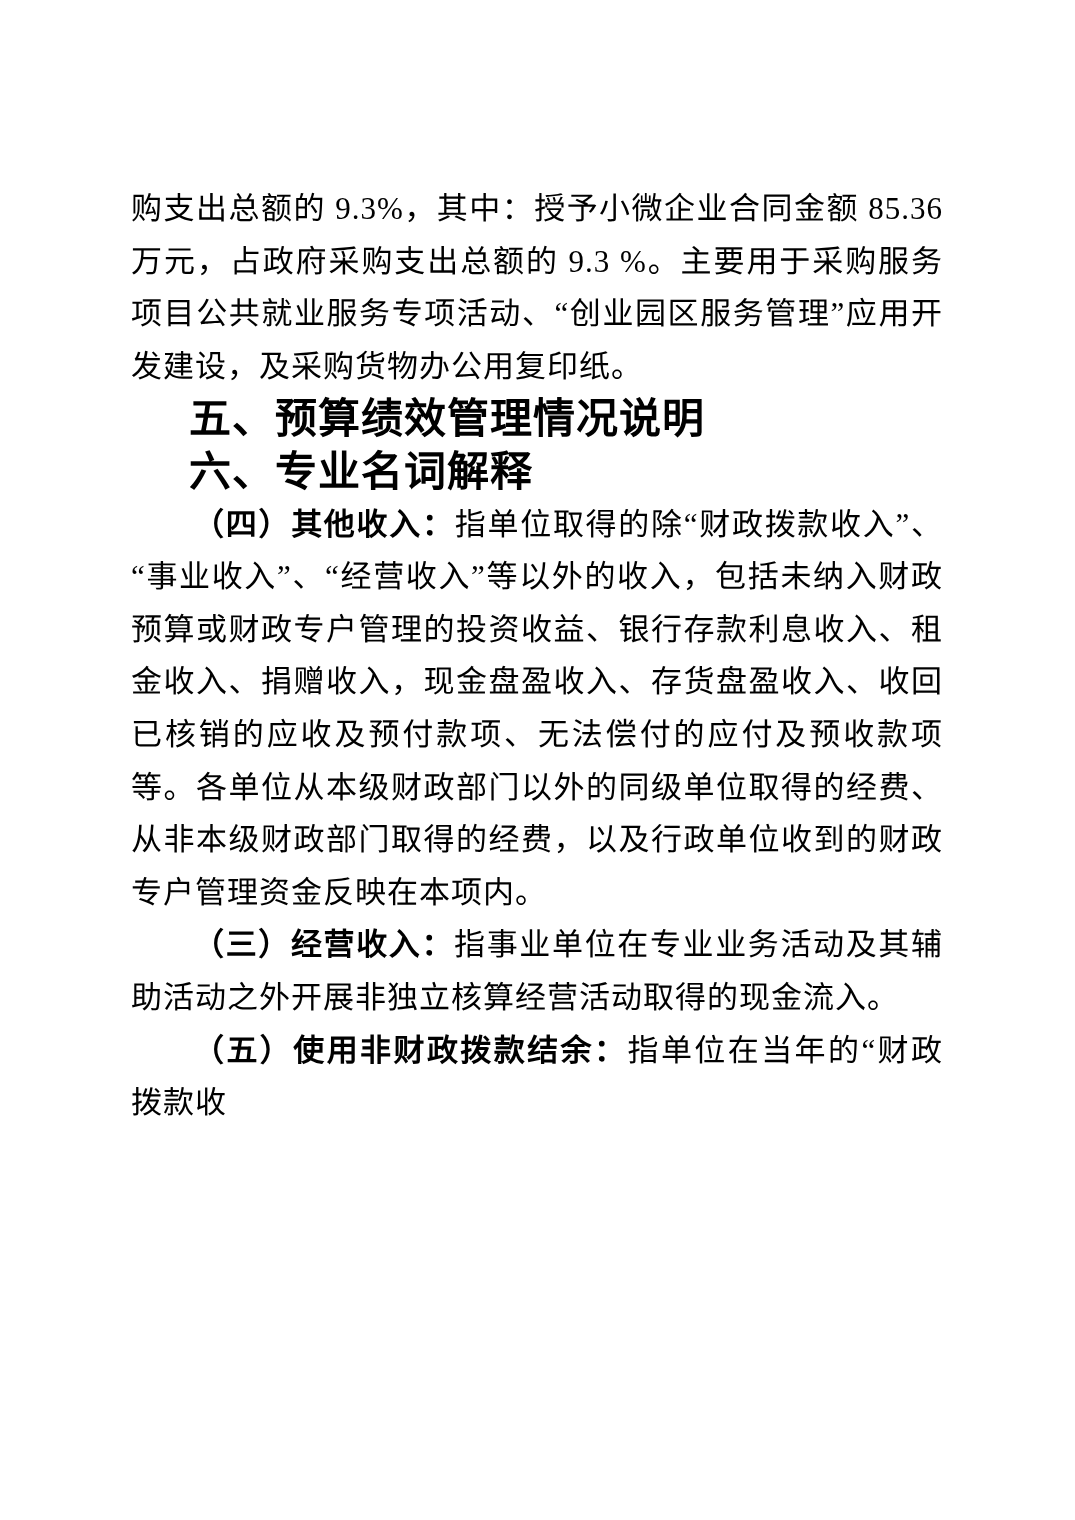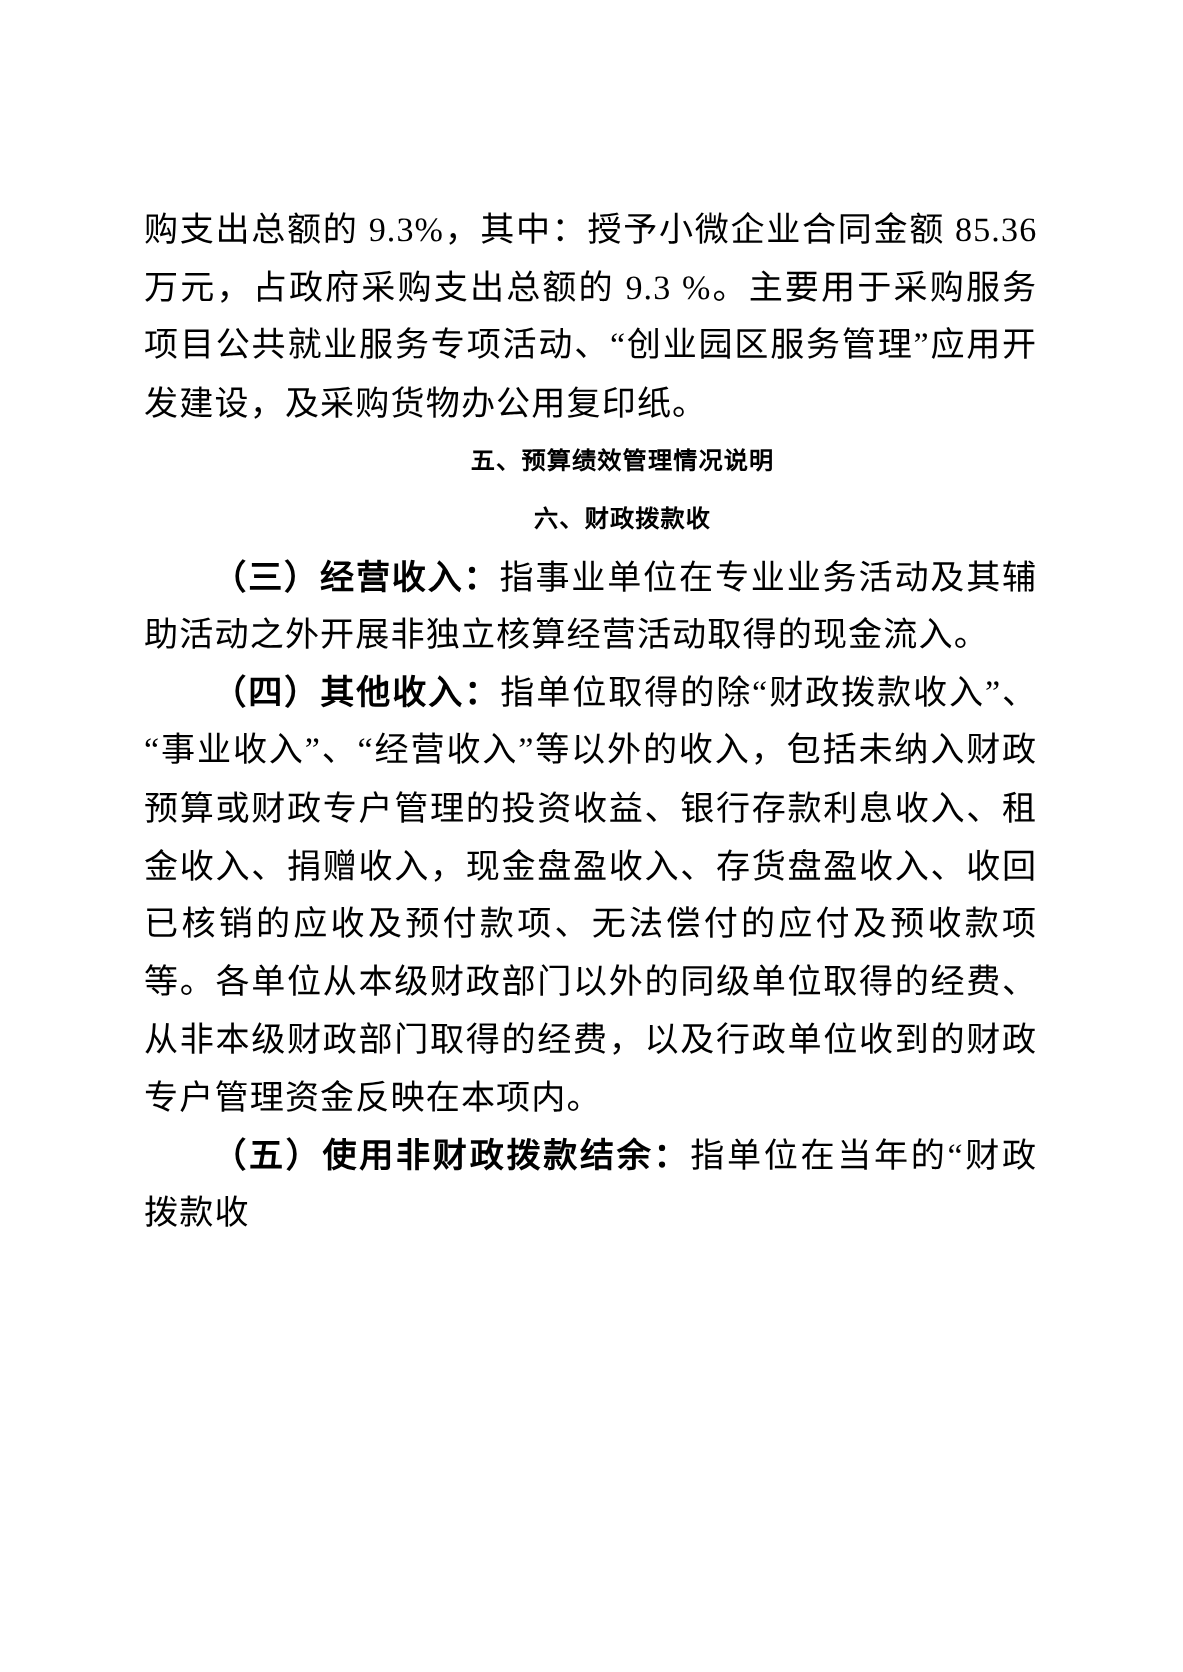--- a/index.html
+++ b/index.html
@@ -32,26 +32,26 @@
     font-family: "Liberation Serif", "DejaVu Serif", serif;
   }
   .para.indent {
     text-indent: 62px;
   }
   .para .lead {
     font-weight: bold;
   }
   .heading {
     margin: 0;
-    font-size: 22px;
+    font-size: 42px;
     line-height: 52.6px;
     font-weight: bold;
     letter-spacing: 1px;
     text-indent: 58px;
-    text-align: center;
+    text-align: left;
     font-family: "Liberation Sans", "DejaVu Sans", sans-serif;
   }
   .footer {
     position: absolute;
     left: 0;
     top: 1398px;
     width: 100%;
     text-align: center;
   }
   .page-number {
@@ -62,21 +62,21 @@
     color: #000000;
   }
 </style>
 </head>
 <body>
 
 <div class="page">
   <div class="content">
       <p class="para"><span>购支出总额的 9.3%，其中：授予小微企业合同金额 85.36 万元，占政府采购支出总额的 9.3 %。主要用于采购服务项目公共就业服务专项活动、“创业园区服务管理”应用开发建设，及采购货物办公用复印纸。</span></p>
       <p class="heading">五、预算绩效管理情况说明</p>
-      <p class="heading">六、财政拨款收</p>
+      <p class="heading">六、专业名词解释</p>
+      <p class="para indent"><span class="lead">（四）其他收入：</span><span>指单位取得的除“财政拨款收入”、“事业收入”、“经营收入”等以外的收入，包括未纳入财政预算或财政专户管理的投资收益、银行存款利息收入、租金收入、捐赠收入，现金盘盈收入、存货盘盈收入、收回已核销的应收及预付款项、无法偿付的应付及预收款项等。各单位从本级财政部门以外的同级单位取得的经费、从非本级财政部门取得的经费，以及行政单位收到的财政专户管理资金反映在本项内。</span></p>
       <p class="para indent"><span class="lead">（三）经营收入：</span><span>指事业单位在专业业务活动及其辅助活动之外开展非独立核算经营活动取得的现金流入。</span></p>
-      <p class="para indent"><span class="lead">（四）其他收入：</span><span>指单位取得的除“财政拨款收入”、“事业收入”、“经营收入”等以外的收入，包括未纳入财政预算或财政专户管理的投资收益、银行存款利息收入、租金收入、捐赠收入，现金盘盈收入、存货盘盈收入、收回已核销的应收及预付款项、无法偿付的应付及预收款项等。各单位从本级财政部门以外的同级单位取得的经费、从非本级财政部门取得的经费，以及行政单位收到的财政专户管理资金反映在本项内。</span></p>
       <p class="para indent"><span class="lead">（五）使用非财政拨款结余：</span><span>指单位在当年的“财政拨款收</span></p>
     </div>
   <div class="footer">
     <span class="page-number">– 7 –</span>
   </div>
 </div>
 
 </body></html>

